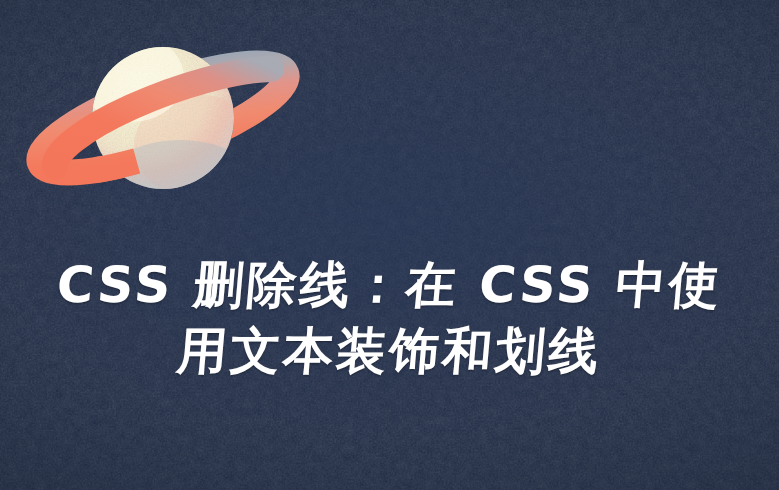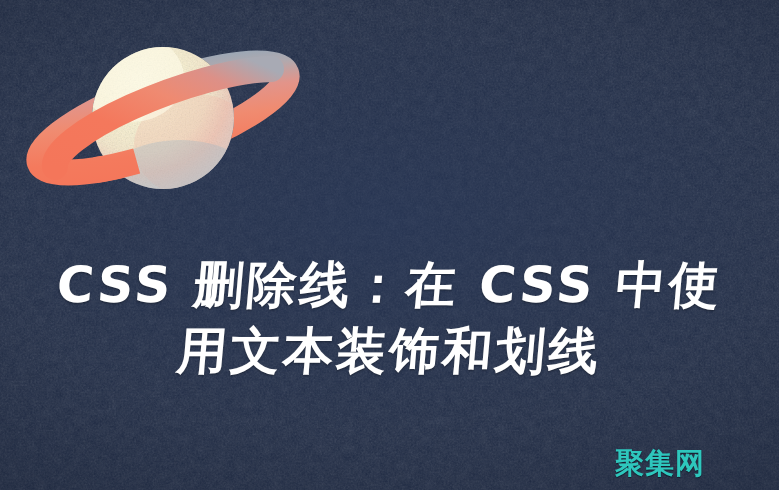--- a/index.html
+++ b/index.html
@@ -194,15 +194,14 @@
         <ellipse cx="163" cy="118" rx="131" ry="33" transform="rotate(-20 163 118)" fill="none" stroke="url(#ringGrad)" stroke-width="26" stroke-dasharray="42 1000" stroke-dashoffset="-180" opacity="1"></ellipse>
       </g>
     </svg>
   </div>
 
   <div class="title-block" style="top:252px;">
     <span class="title-line title-line-1">CSS 删除线：在 CSS 中使</span>
     <span class="title-line title-line-2">用文本装饰和划线</span>
   </div>
 
-  <div class="watermark">聚集网</div>
 
 </div>
 
 </body></html>

